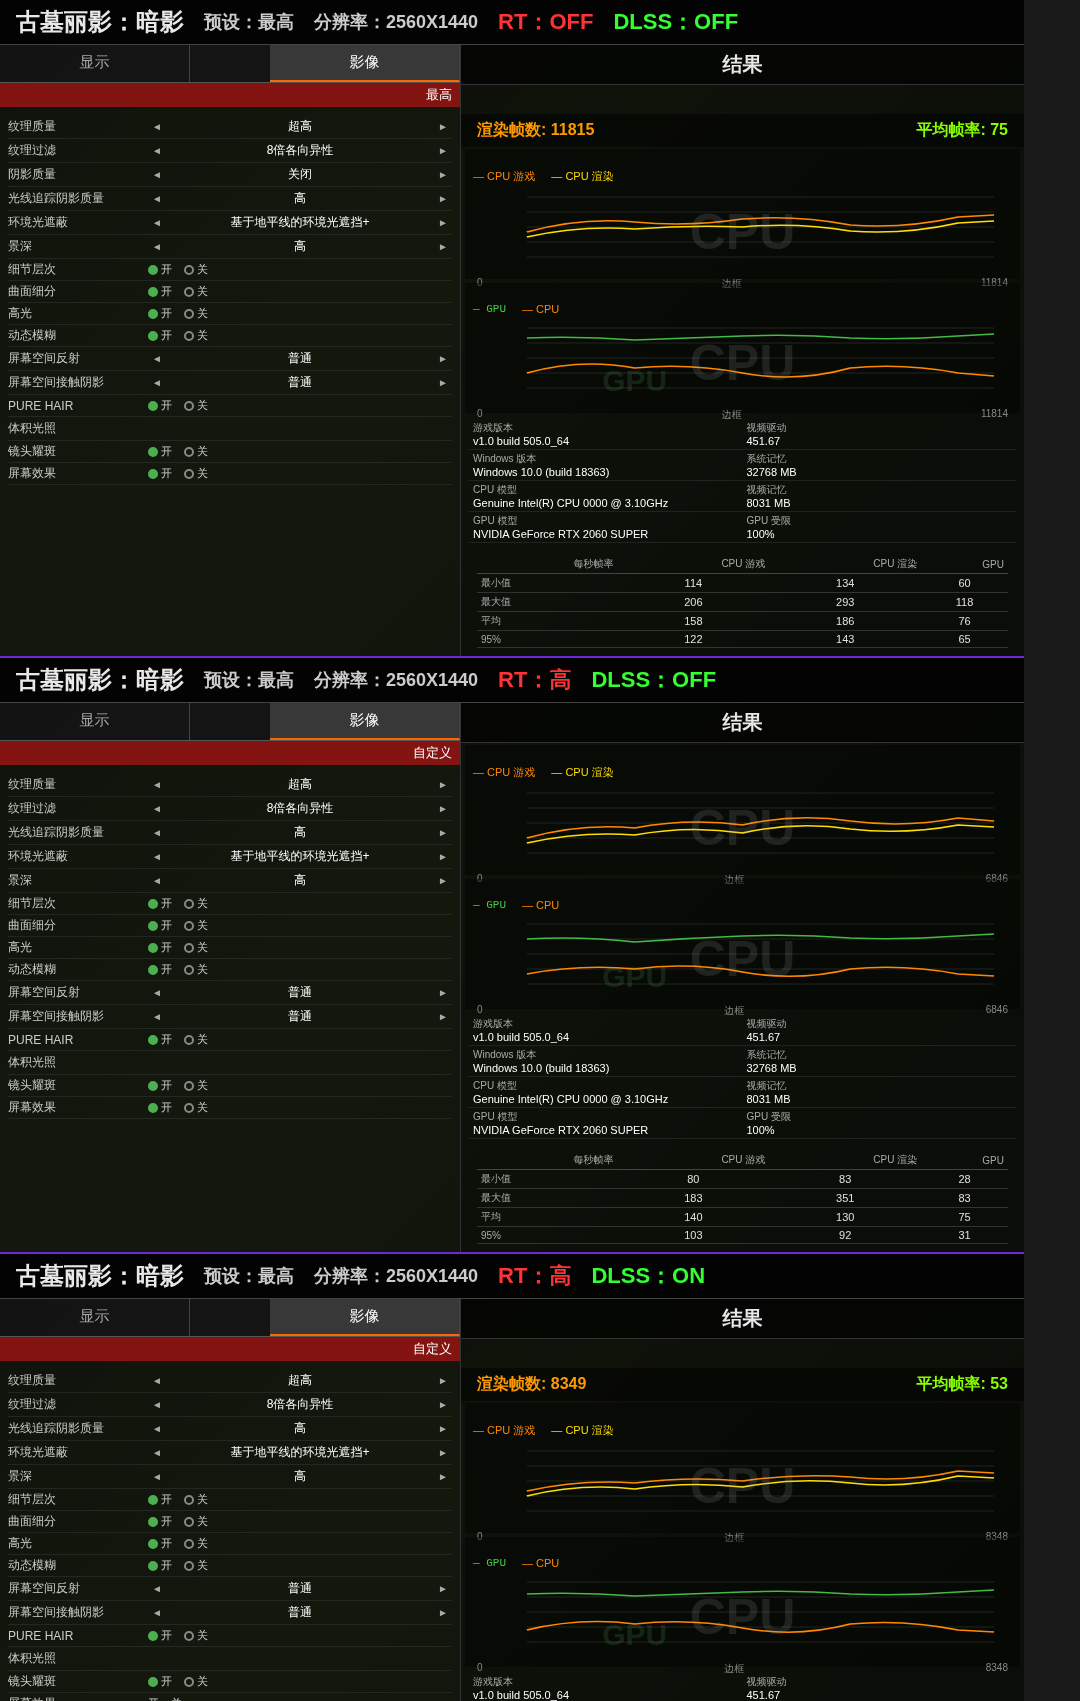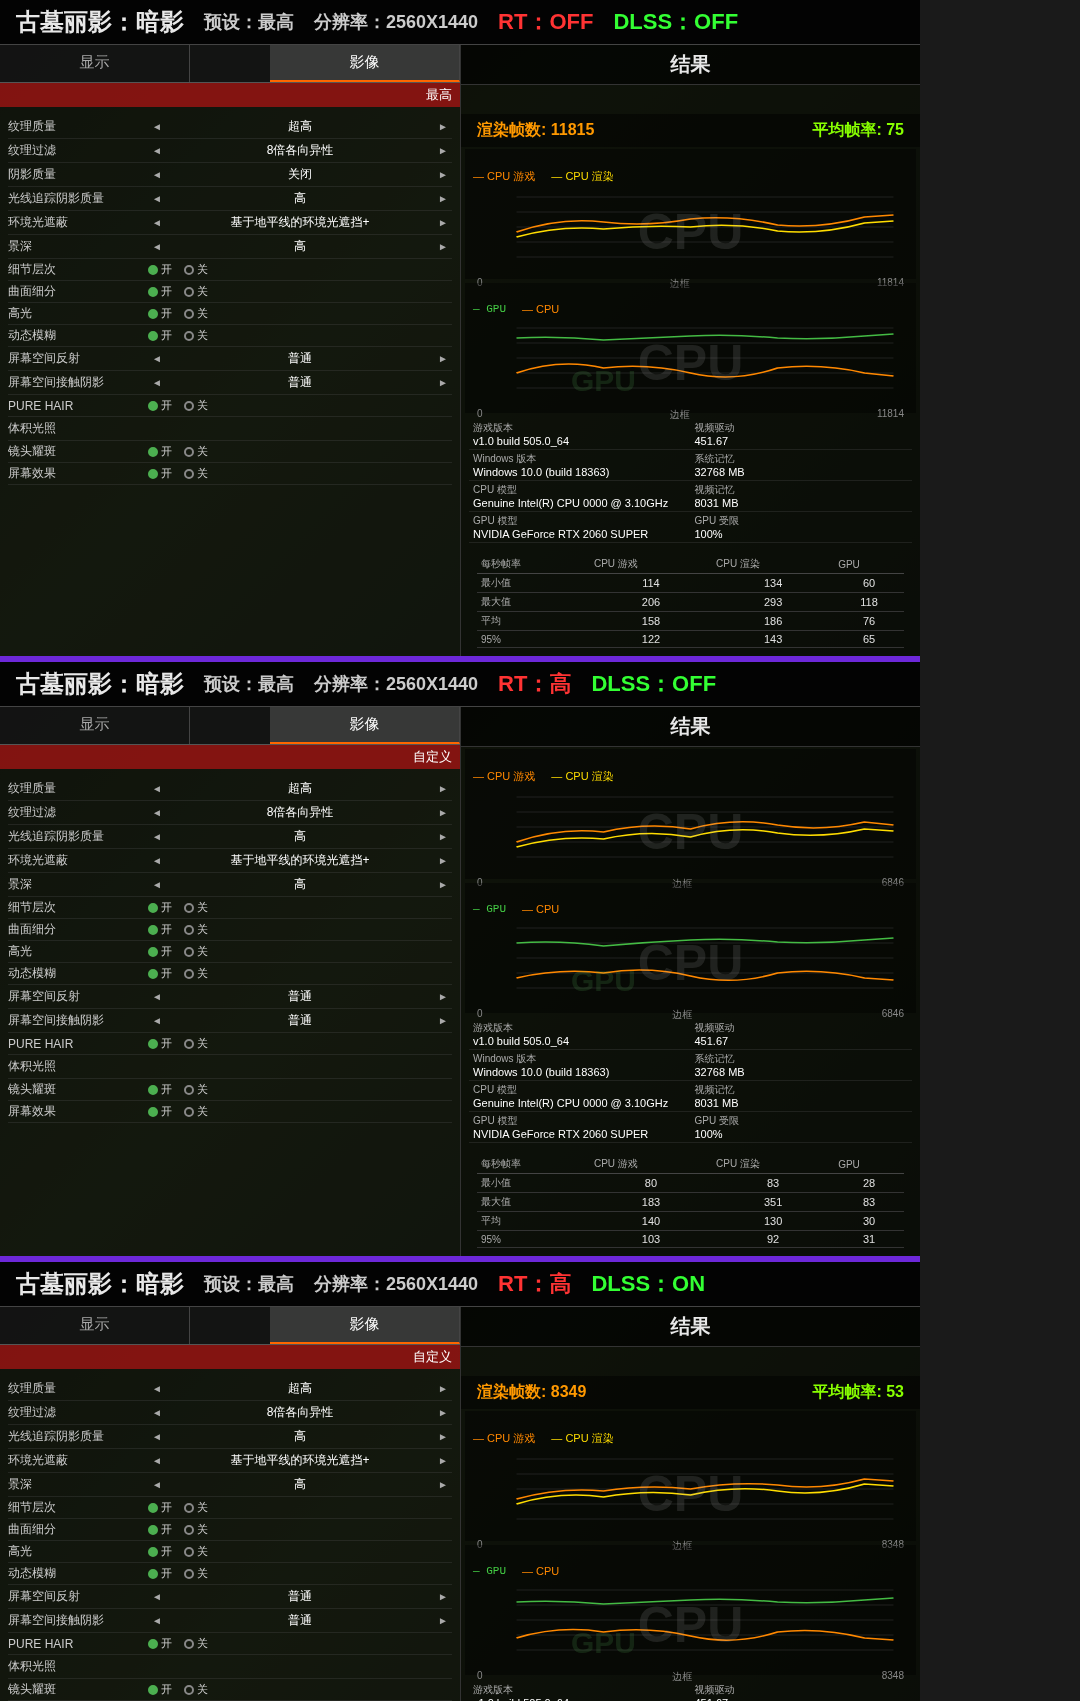--- a/index.html
+++ b/index.html
@@ -4,23 +4,23 @@
   <style>
     * { margin: 0; padding: 0; box-sizing: border-box; }
     body {
       width: 1080px;
       background: #1a1a1a;
       font-family: "Microsoft YaHei", "SimHei", Arial, sans-serif;
       color: #e0e0e0;
     }
 
     .benchmark-section {
-      width: 920px;
+      width: 1024px;
       position: relative;
-      border-bottom: 6px solid #6d28d9;
+      border-bottom: 2px solid #6d28d9;
     }
 
     
     .section-header {
       display: flex;
       align-items: center;
       padding: 6px 16px;
       background: rgba(0,0,0,0.85);
       font-size: 22px;
       font-weight: bold;
@@ -248,21 +248,21 @@
     }
 
     .perf-table {
       margin: 4px 8px;
       width: calc(100% - 16px);
       font-size: 11px;
       border-collapse: collapse;
     }
     .perf-table th {
       color: #aaa;
-      text-align: left;
+      text-align: right;
       padding: 2px 4px;
       border-bottom: 1px solid #444;
       font-weight: normal;
       font-size: 10px;
     }
     .perf-table td {
       color: #e0e0e0;
       text-align: center;
       padding: 2px 4px;
       border-bottom: 1px solid #333;
@@ -761,21 +761,21 @@
                   <tr>
                     <td class="row-label">最大值</td>
                     <td>183</td>
                     <td>351</td>
                     <td>83</td>
                   </tr>
                   <tr>
                     <td class="row-label">平均</td>
                     <td>140</td>
                     <td>130</td>
-                    <td>30</td>
+                    <td>75</td>
                   </tr>
                   <tr>
                     <td class="row-label">95%</td>
                     <td>103</td>
                     <td>92</td>
                     <td>31</td>
                   </tr>
                 </tbody>
               </table>
             </div>

